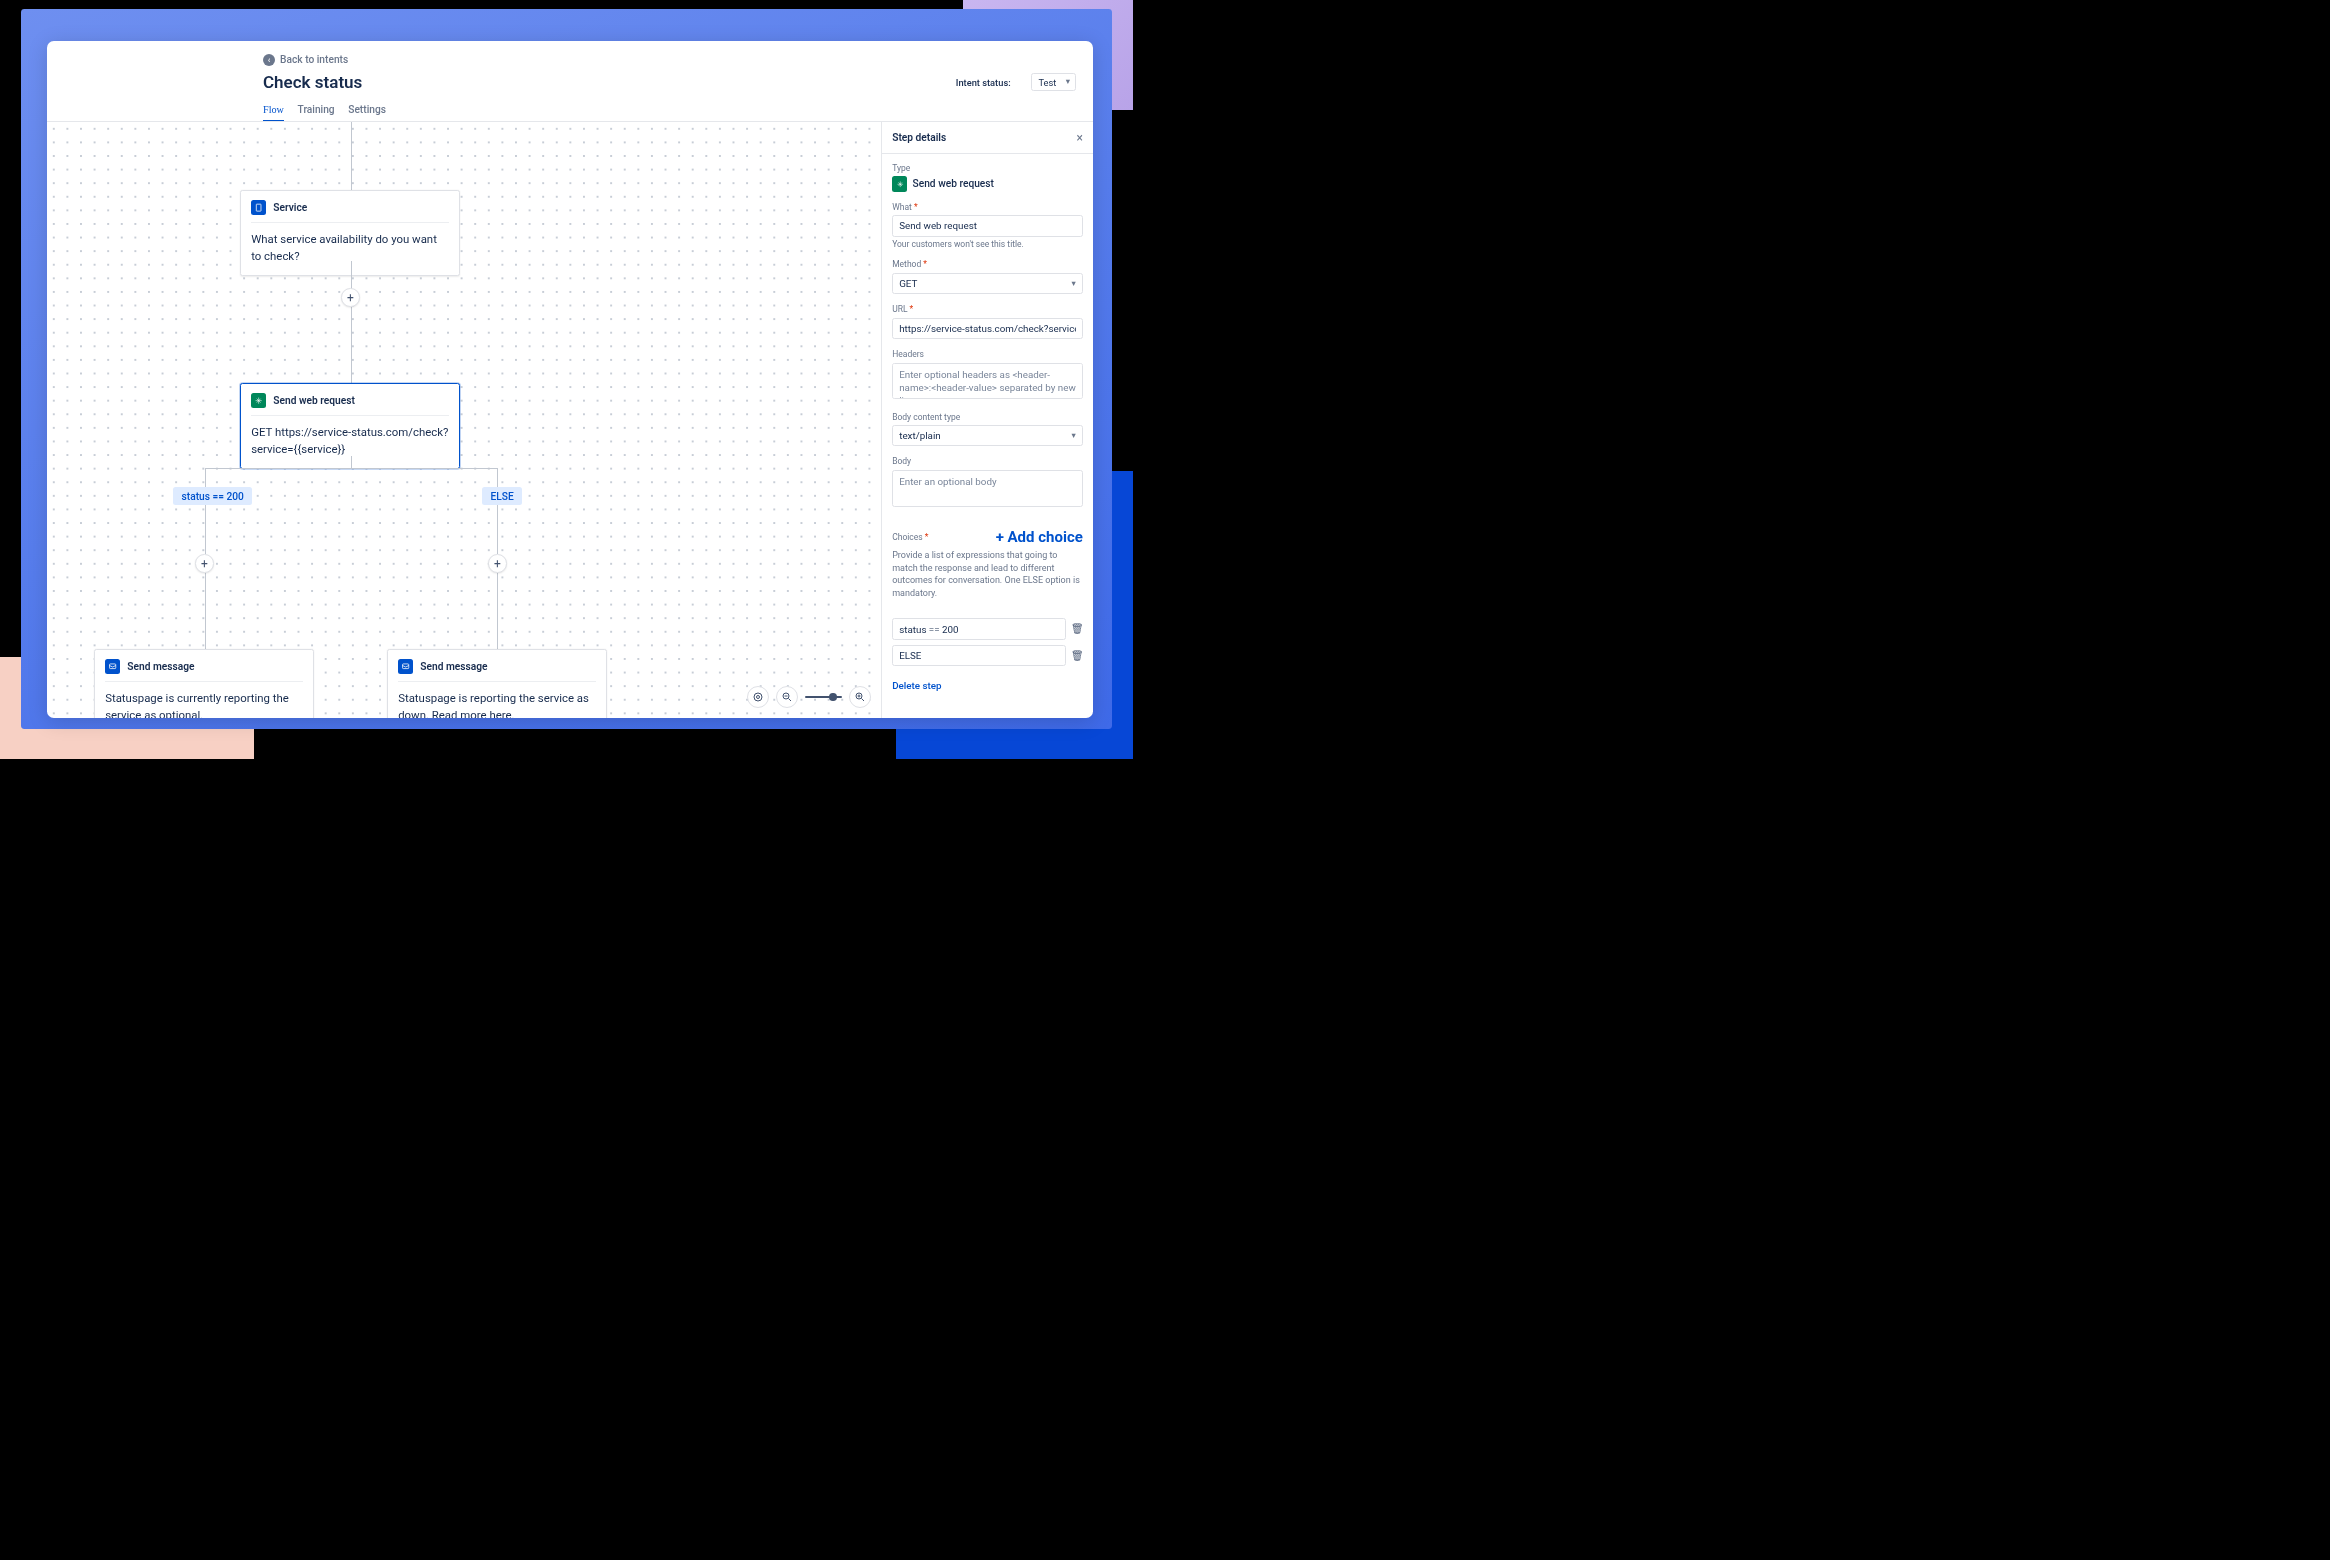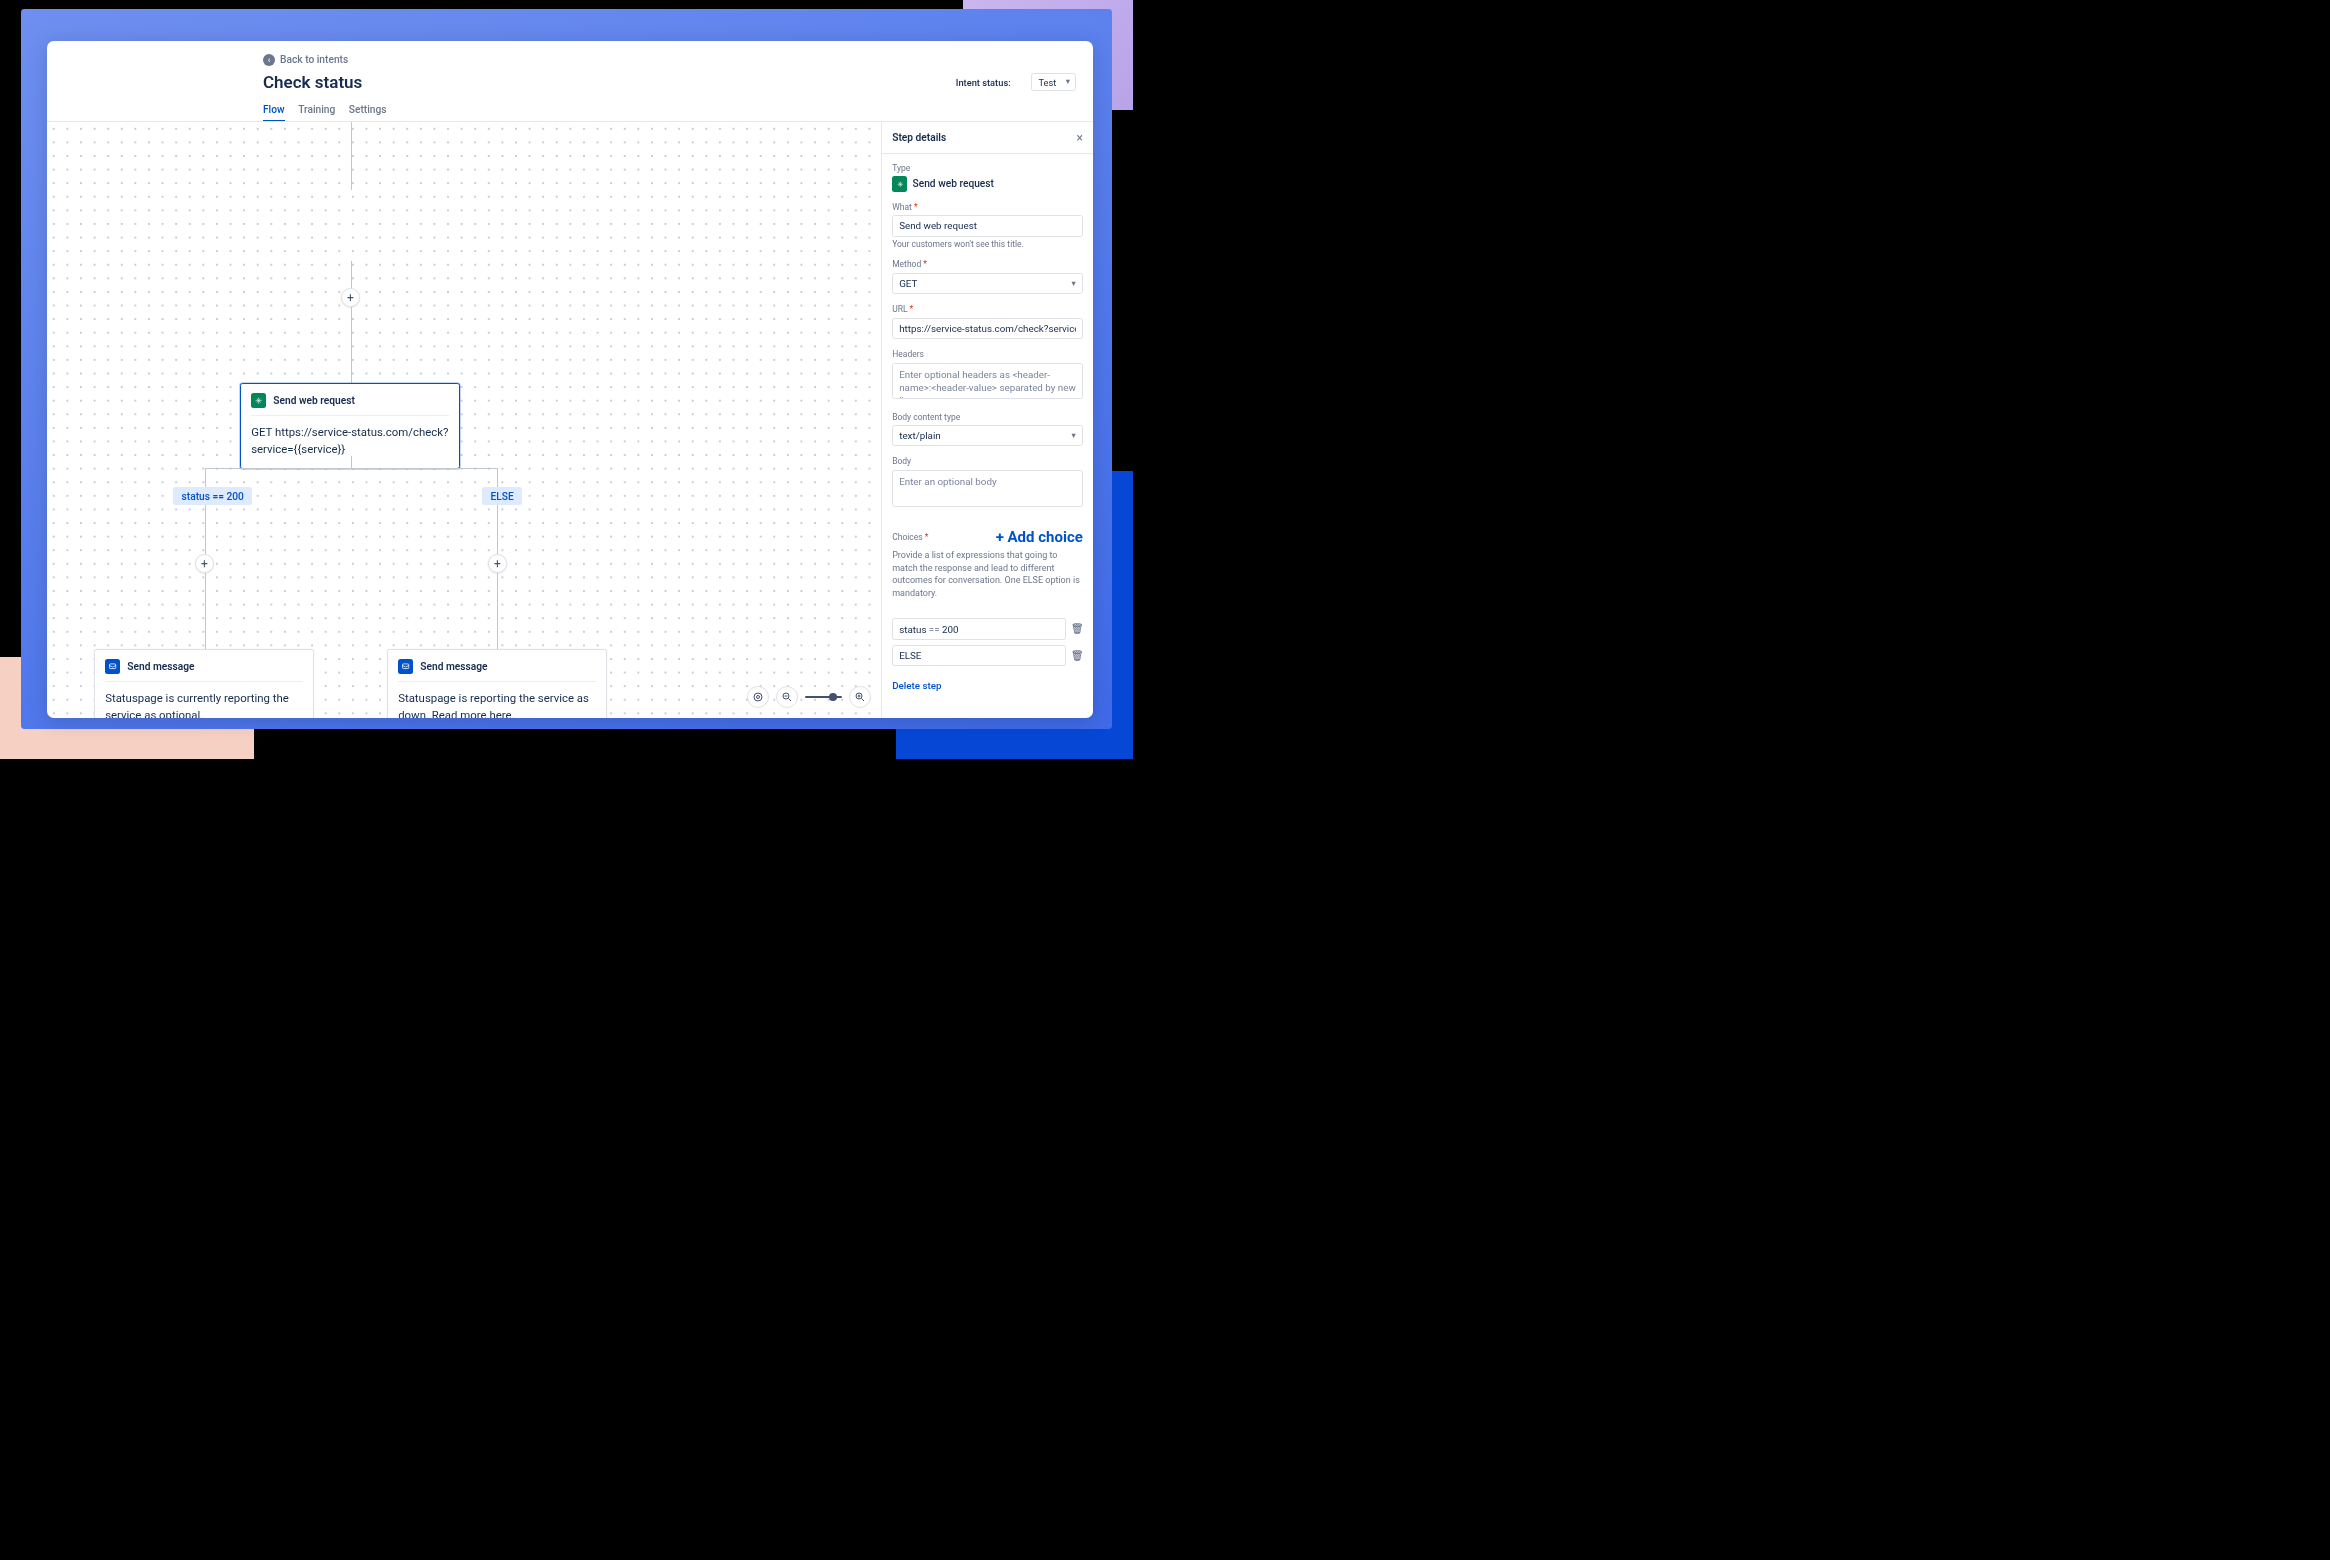--- a/index.html
+++ b/index.html
@@ -117,20 +117,21 @@
 .tab {
   font-size: 10.2px;
   font-weight: 500;
   color: #6b778c;
   padding-bottom: 5.1px;
   cursor: pointer;
 }
 .tab.active {
   color: #0052cc;
   border-bottom: 1.7px solid #0052cc;
+  font-family: Liberation Serif, serif;
 }
 
 
 .main {
   flex: 1;
   display: flex;
   position: relative;
 }
 
 
@@ -386,20 +387,32 @@
         <div class="tab">Settings</div>
       </div>
     </div>
   </div>
 
   <div class="main">
     <div class="canvas">
 
       <div class="line-v" style="left:304px; top:0; height:68px;"></div>
 
+      <div class="node" style="left:193px; top:68px;">
+        <div class="node-head">
+          <span class="icon-box icon-blue">
+            <svg width="9.3" height="9.3" viewBox="0 0 24 24" fill="none">
+                <rect x="6" y="3" width="12" height="18" rx="1" stroke="#fff" stroke-width="2"></rect>
+              </svg>
+          </span>
+          <span>Service</span>
+        </div>
+        <div class="node-divider"></div>
+        <div class="node-body">What service availability do you want to check?</div>
+      </div>
 
       <div class="line-v" style="left:304px; top:139px; height:36px;"></div>
       <div class="plus-btn" style="left:294px; top:166px;">+</div>
       <div class="line-v" style="left:304px; top:185px; height:76px;"></div>
 
       <div class="node selected" style="left:193px; top:261px;">
         <div class="node-head">
           <span class="icon-box icon-green">
             <svg width="9.3" height="9.3" viewBox="0 0 24 24" fill="none">
                 <path d="M4 12h16M12 4v16M7 7l10 10M7 17L17 7" stroke="#fff" stroke-width="1.5"></path>

